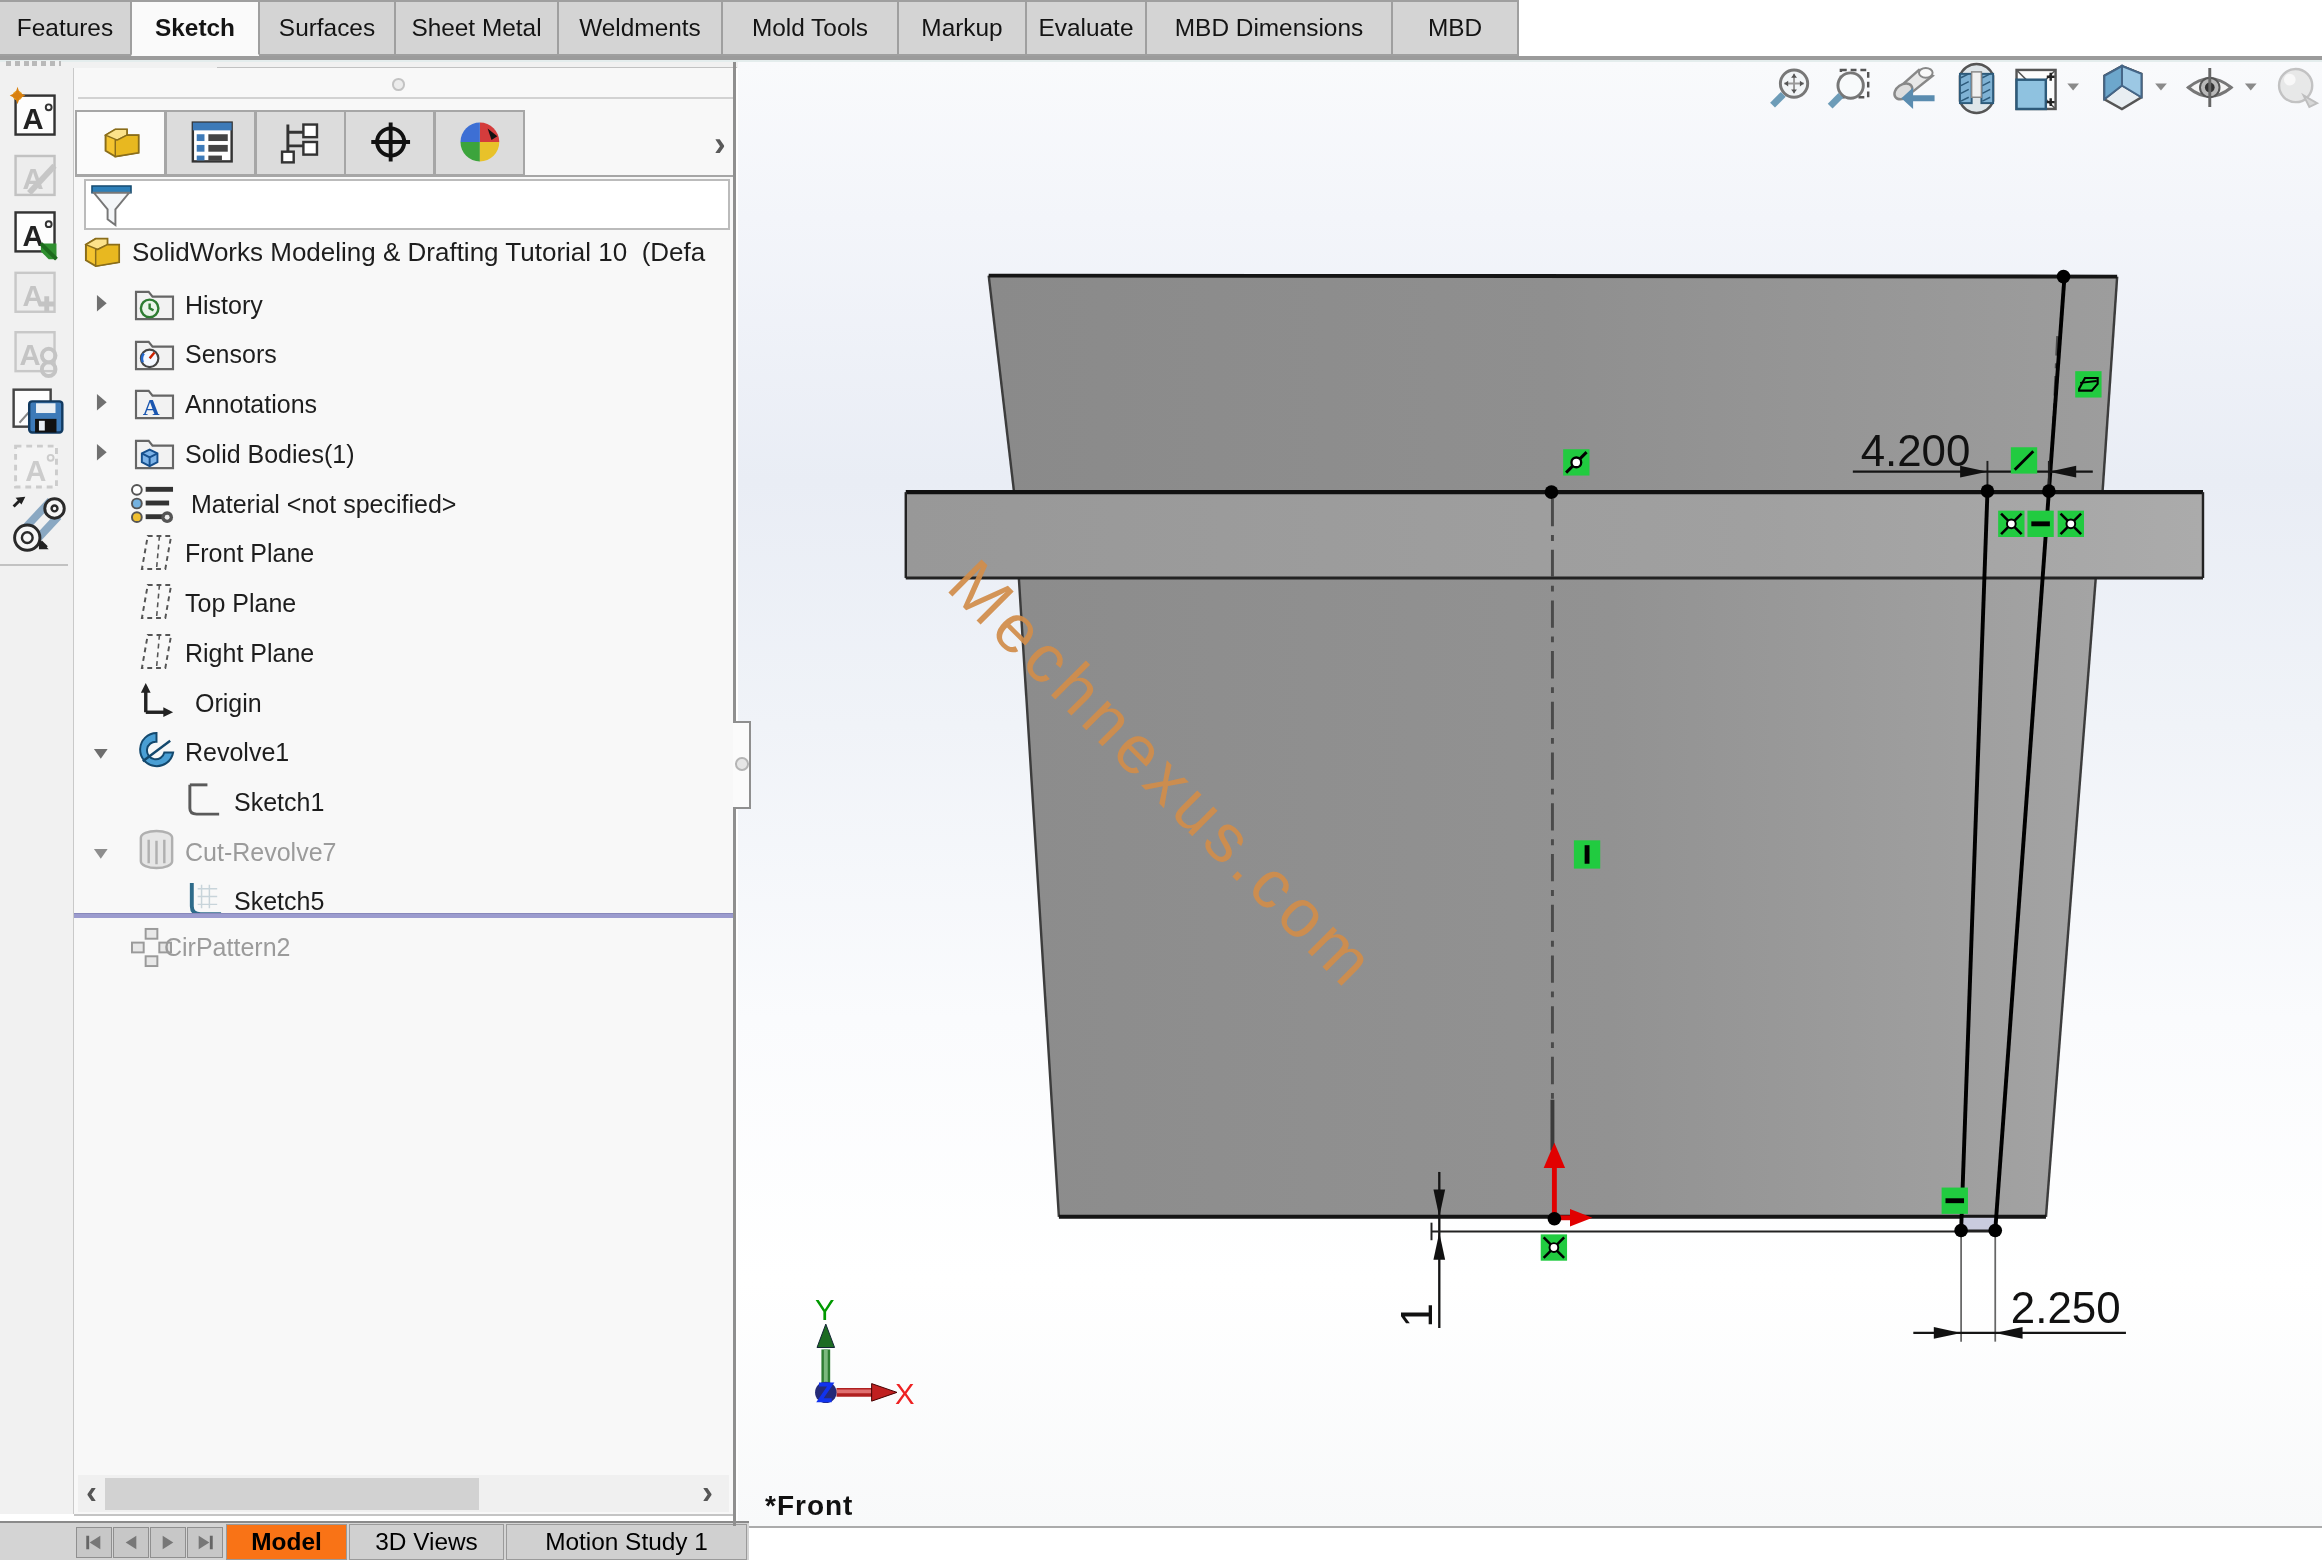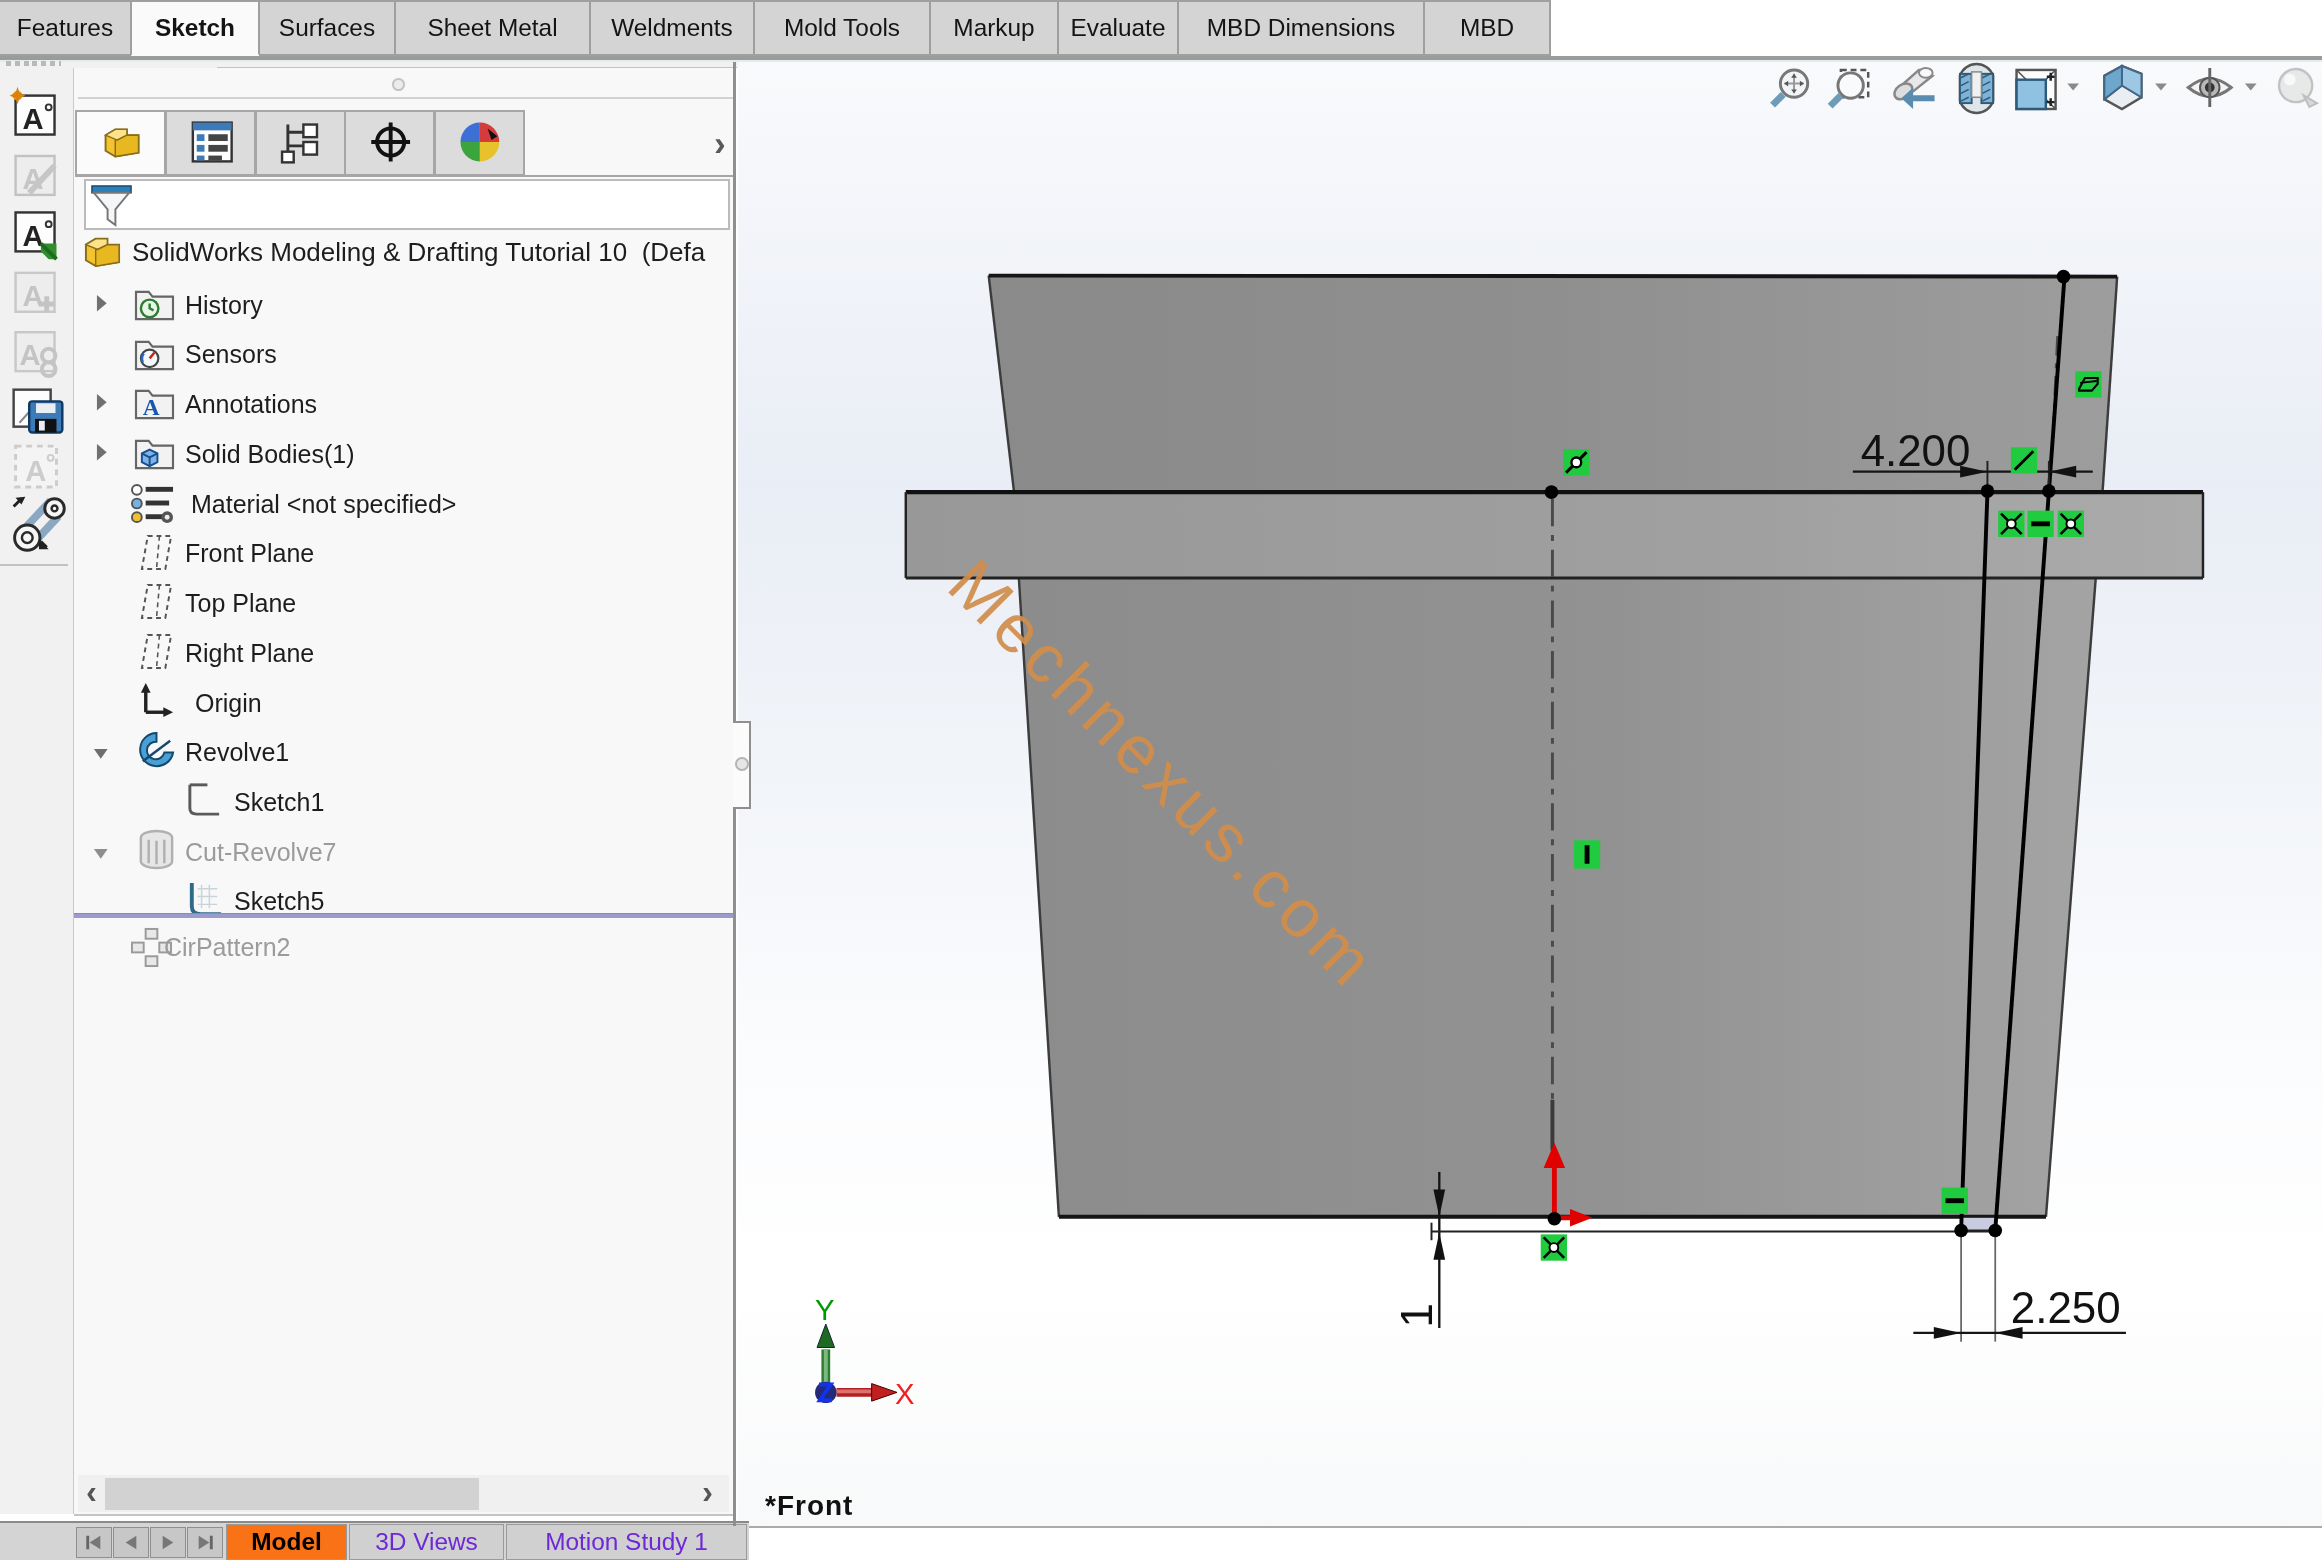--- a/index.html
+++ b/index.html
@@ -59,34 +59,34 @@
                 #fafbfd 956px,#ffffff 1219px,#f8f9fa 1464px); }
   #watermark { position:absolute; left:251px; top:482px; transform-origin:0 0; transform:rotate(45deg);
      font-size:68px; color:rgba(209,141,74,0.93); letter-spacing:5.9px; white-space:nowrap; }
   #frontlabel { left:765px; top:1490px; font-size:28px; color:#111; font-weight:bold;
      font-family:"Liberation Sans",sans-serif; letter-spacing:1px; }
 
   
   #statusline { left:746px; top:1526px; width:1576px; height:2px; background:#ababab; }
   #bottombar { left:0px; top:1521px; width:749px; height:39px; background:#d4d4d4; border-top:2.9px solid #8a8a8a; }
   .btab { position:absolute; top:1524px; height:36px; background:#d0d0d0; border:1px solid #9a9a9a;
-     font-size:24.4px; color:#6d28d9; display:flex; align-items:center; justify-content:center; }
+     font-size:24.4px; color:#000000; display:flex; align-items:center; justify-content:center; }
   .btab.active { background:#f97316; color:#000; font-weight:bold; }
   .navbtn { position:absolute; top:1527px; width:36px; height:31px; background:#c7c7c7;
      border:1px solid #8f8f8f; color:#555; font-size:16.6px; text-align:center; line-height:29px; }
 </style>
 </head>
 <body>
 <div id="root">
 
   <div id="topbar" class="abs">
     <div class="ttab" style="width:133px;">Features</div>
     <div class="ttab active" style="width:129px;">Sketch</div>
     <div class="ttab" style="width:137px;">Surfaces</div>
-    <div class="ttab" style="width:196px;">Sheet Metal</div>
+    <div class="ttab" style="width:164px;">Sheet Metal</div>
     <div class="ttab" style="width:165px;">Weldments</div>
     <div class="ttab" style="width:177px;">Mold Tools</div>
     <div class="ttab" style="width:129px;">Markup</div>
     <div class="ttab" style="width:121px;">Evaluate</div>
     <div class="ttab" style="width:247px;">MBD Dimensions</div>
     <div class="ttab" style="width:127px;">MBD</div>
   </div>
   <div id="substrip" class="abs"></div>
   <div id="substrip2" class="abs"></div>
   <div id="substrip3" class="abs"></div>

